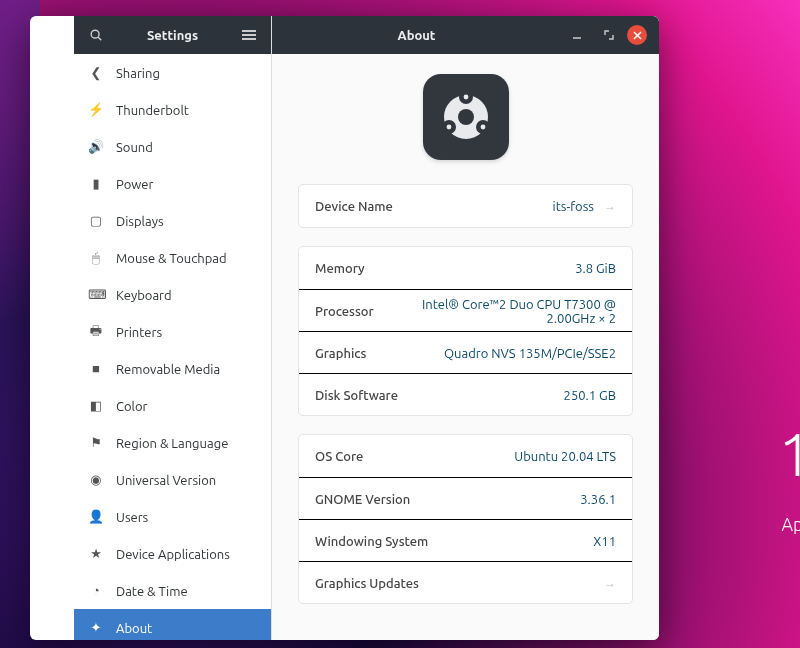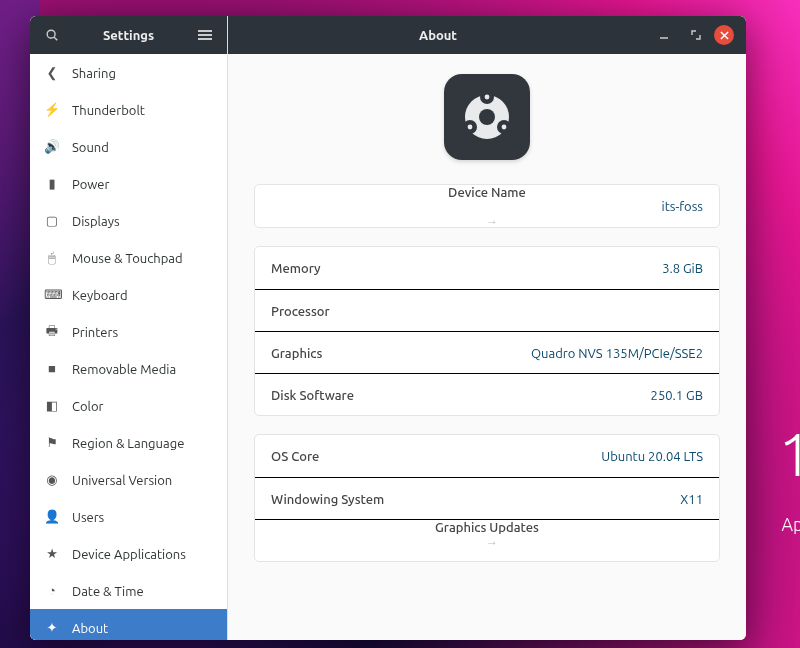--- a/index.html
+++ b/index.html
@@ -20,26 +20,27 @@
   .clock-fragment {
     position: absolute; right: -10px; top: 420px; color: #fff; font-size: 60px; font-weight: 300; letter-spacing: -2px;
   }
   .date-fragment {
     position: absolute; right: -10px; top: 514px; color: #fff; font-size: 18px; font-weight: 300;
   }
 
   .window {
     position: absolute;
     left: 30px; top: 16px;
-    width: 716px; height: 624px;
+    width: 629px; height: 624px;
     background: #fff;
     border-radius: 6px;
     box-shadow: 0 10px 40px rgba(0,0,0,0.5);
     display: flex;
     overflow: hidden;
+    padding-left: 44px;
   }
 
   
   .headerbar {
     height: 38px;
     background: #2d333b;
     color: #eee;
     display: flex;
     align-items: center;
     font-size: 13px;
@@ -89,21 +90,21 @@
     background: #fff; border: 1px solid #e4e4e4; border-radius: 5px; margin-bottom: 18px;
   }
   .row {
     display: flex; align-items: center; min-height: 42px; padding: 0 16px; font-size: 13px;
     border-top: 1px solid #000000;
   }
   .row:first-child { border-top: none; }
   .row .label { color: #444; font-weight: 500; }
   .row .value { margin-left: auto; color: #0c4a6e; text-align: right; }
   .row .chev { color: #bbb; margin-left: 10px; font-size: 12px; }
-  .row.clickable { cursor: pointer; flex-direction: column; }
+  .row.clickable { cursor: pointer; }
 
   
   .hamburger {
     width: 14px; height: 10px; position: relative;
   }
   .hamburger span, .hamburger::before, .hamburger::after {
     content: ""; position: absolute; left: 0; right: 0; height: 2px; background: #ccc;
   }
   .hamburger::before { top: 0; }
   .hamburger span { top: 4px; }
@@ -244,35 +245,40 @@
         </div>
       </div>
 
       <div class="group">
         <div class="row">
           <span class="label">Memory</span>
           <span class="value">3.8 GiB</span>
         </div>
         <div class="row">
           <span class="label">Processor</span>
+          <span class="value">Intel® Core™2 Duo CPU T7300 @ 2.00GHz × 2</span>
         </div>
         <div class="row">
           <span class="label">Graphics</span>
           <span class="value">Quadro NVS 135M/PCIe/SSE2</span>
         </div>
         <div class="row">
           <span class="label">Disk Software</span>
           <span class="value">250.1 GB</span>
         </div>
       </div>
 
       <div class="group">
         <div class="row">
           <span class="label">OS Core</span>
           <span class="value">Ubuntu 20.04 LTS</span>
+        </div>
+        <div class="row">
+          <span class="label">GNOME Version</span>
+          <span class="value">3.36.1</span>
         </div>
         <div class="row">
           <span class="label">Windowing System</span>
           <span class="value">X11</span>
         </div>
         <div class="row clickable">
           <span class="label">Graphics Updates</span>
           <span class="value"></span>
           <span class="chev">→</span>
         </div>

